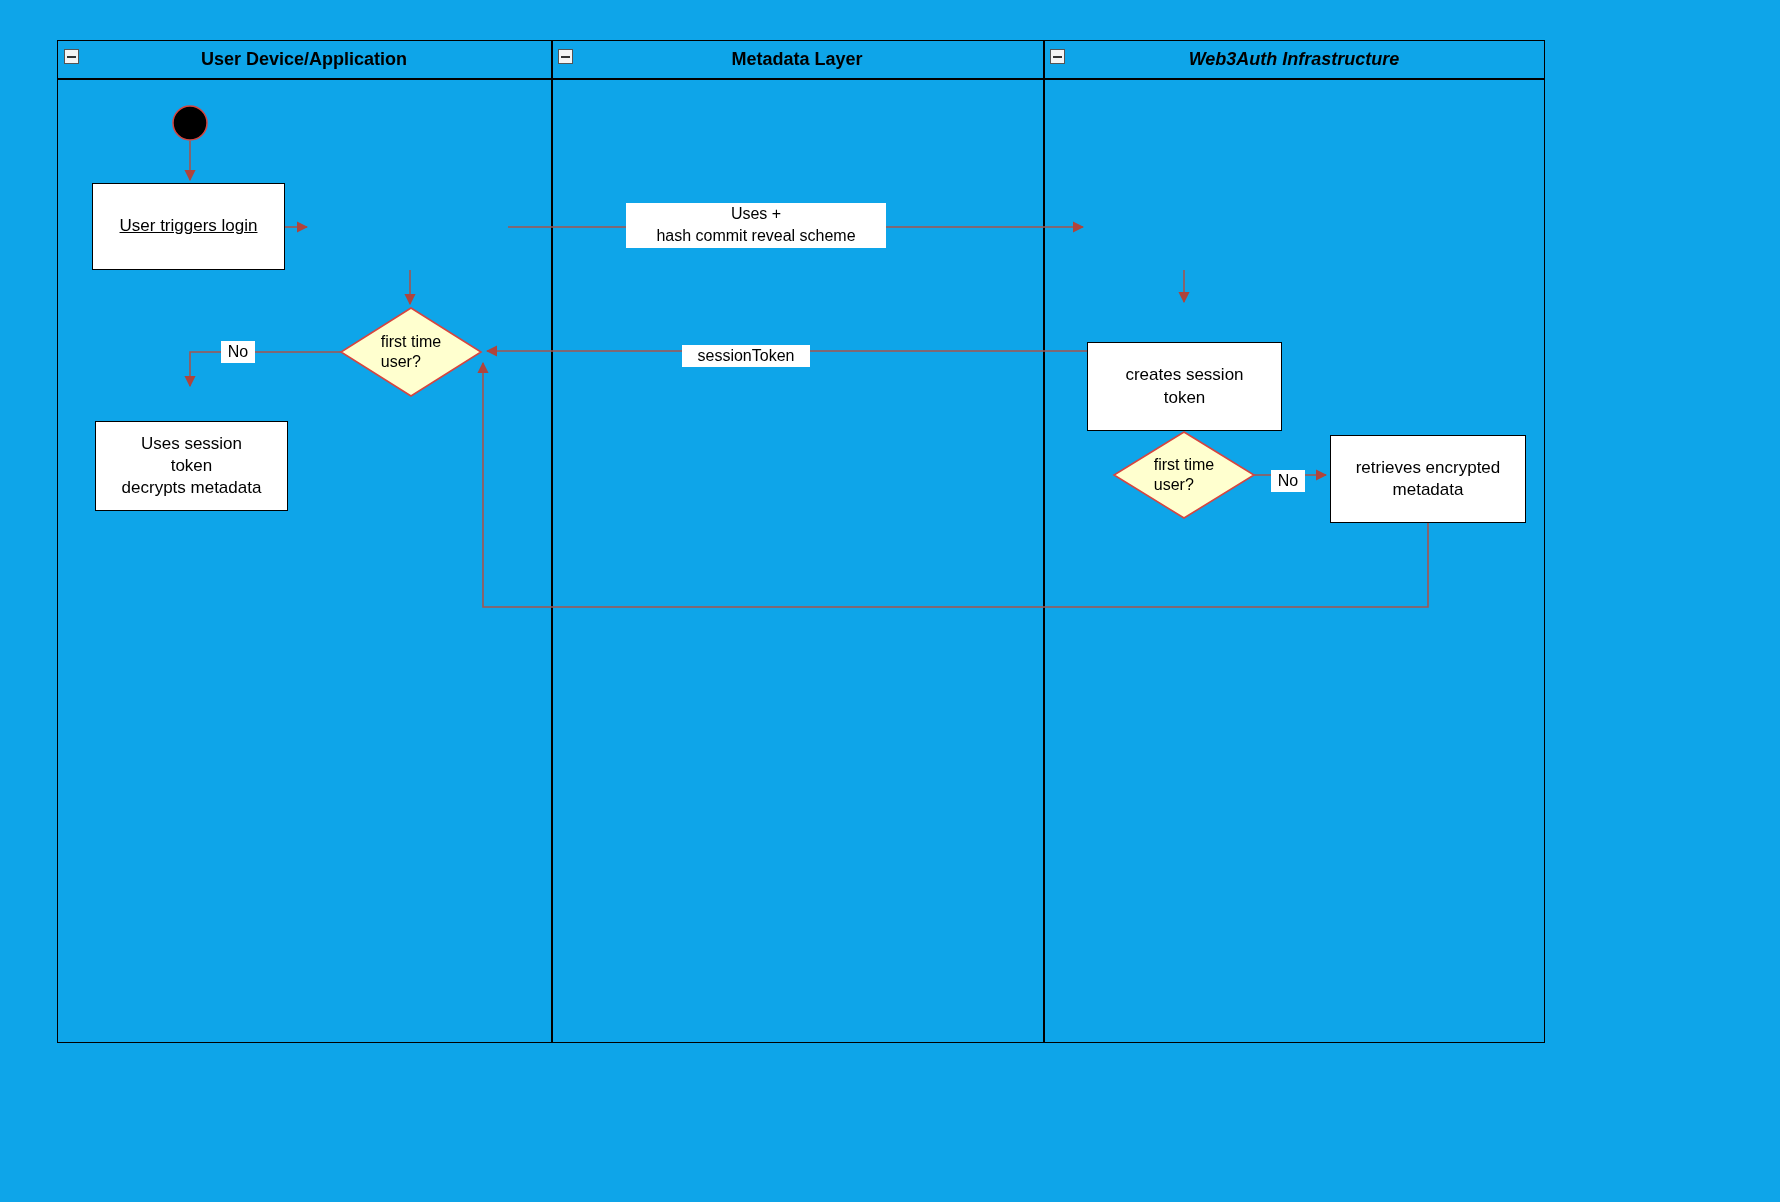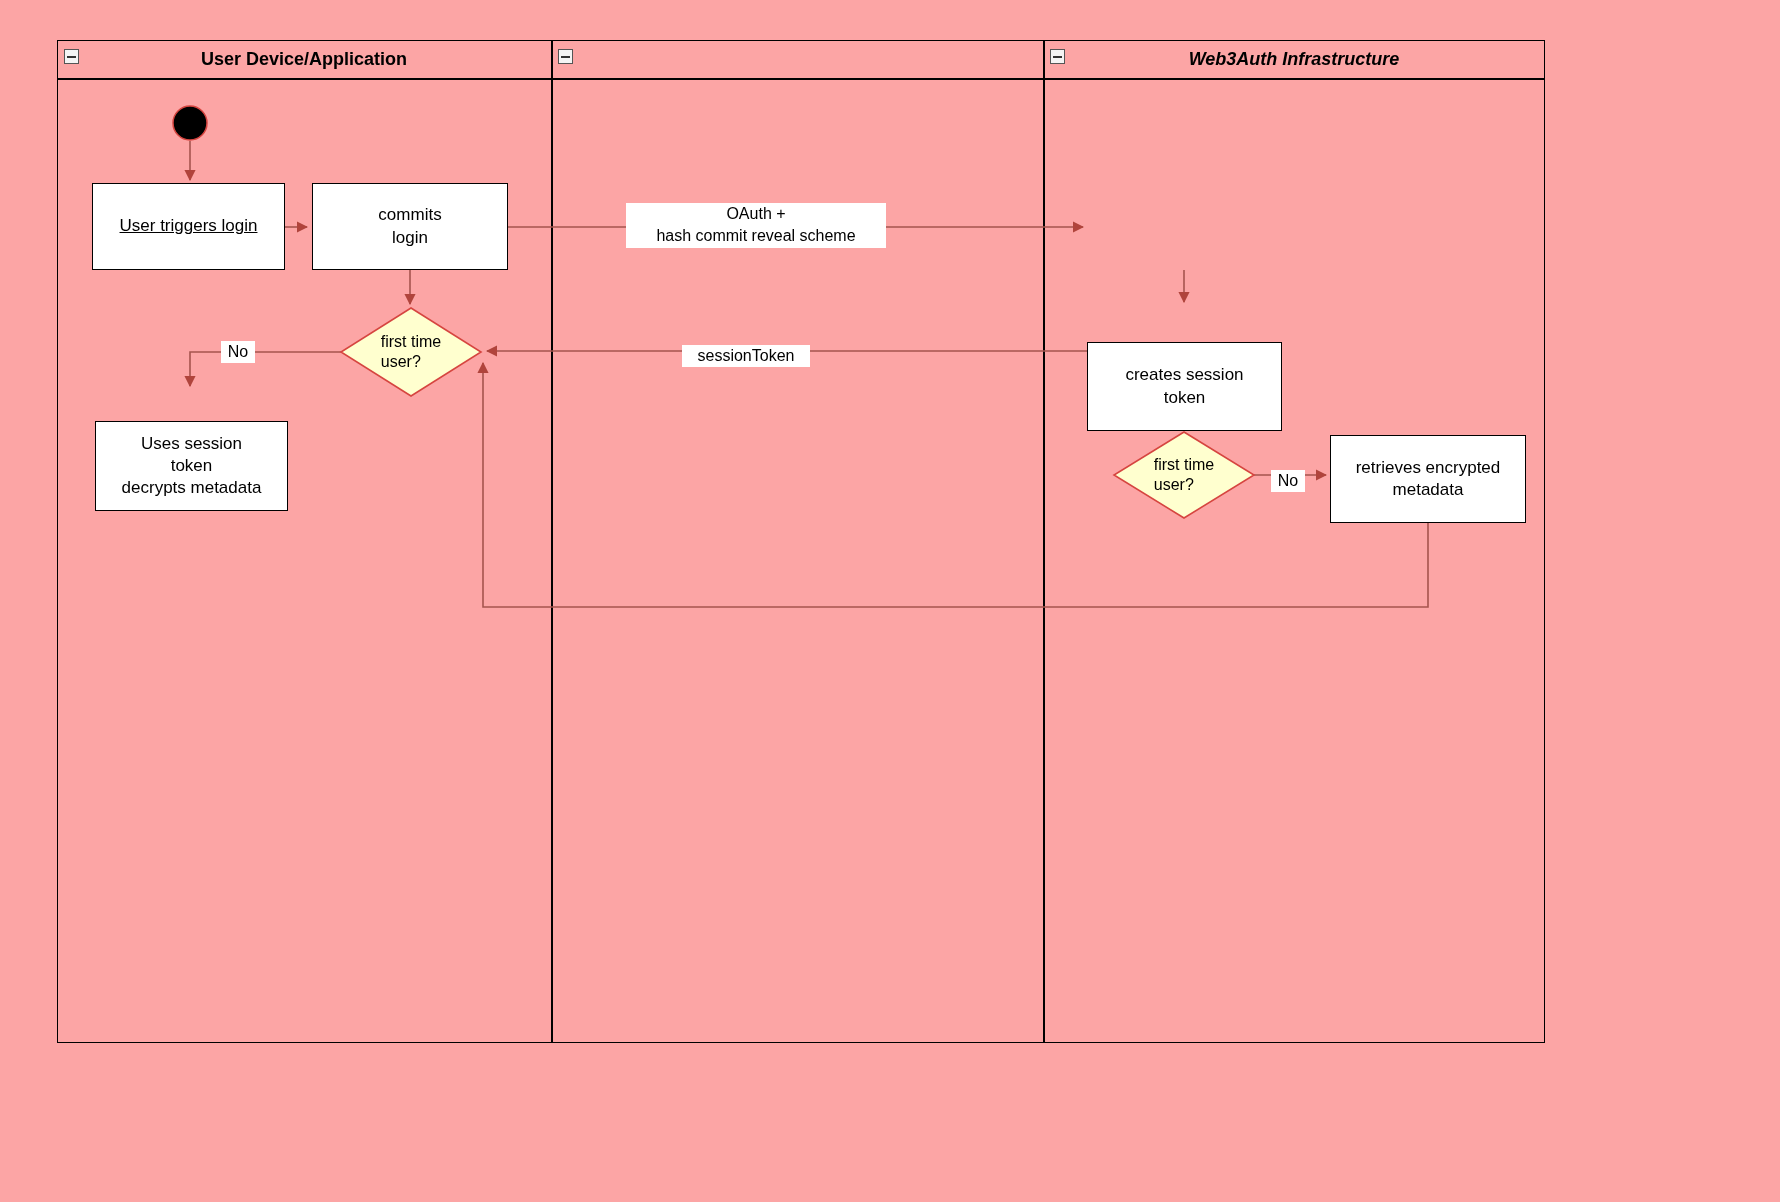--- a/index.html
+++ b/index.html
@@ -7,21 +7,21 @@
     --arrowhead: #b0443c;
     --diamond-fill: #ffffcf;
     --diamond-stroke: #d64540;
     --node-fill: #ffffff;
     --node-stroke: #000000;
     --lane-stroke: #000000;
     --start-fill: #000000;
   }
   * { box-sizing: border-box; margin: 0; padding: 0; }
   body { font-family: "Liberation Sans", sans-serif; background: #ffffff; }
-  .canvas { position: relative; width: 1780px; height: 1202px; background: #fca5a5; overflow: hidden; }
+  .canvas { position: relative; width: 1780px; height: 1202px; background: #0ea5e9; overflow: hidden; }
 
   .frame { position: absolute; left: 57px; top: 40px; width: 1488px; height: 1003px; border: 1.5px solid var(--lane-stroke); z-index: 1; }
   .lane-divider { position: absolute; top: 40px; height: 1003px; width: 1.5px; background: var(--lane-stroke); z-index: 1; }
   .header-line { position: absolute; left: 57px; top: 78px; width: 1488px; height: 1.5px; background: var(--lane-stroke); z-index: 1; }
 
   .lane-title { position: absolute; top: 40px; height: 38px; display: flex; align-items: center; justify-content: center; font-weight: bold; font-size: 18px; color: #000; z-index: 3; }
   .collapse { position: absolute; top: 49px; width: 15px; height: 15px; border: 1px solid #555; background: #f4f4f4; display: flex; align-items: center; justify-content: center; z-index: 4; cursor: pointer; }
   .collapse .bar { width: 9px; height: 2px; background: #333; }
 
   svg.wires { position: absolute; left: 0; top: 0; z-index: 2; }
@@ -45,20 +45,21 @@
   <div class="header-line"></div>
 
   <div class="collapse" style="left:64px;">
       <div class="bar"></div>
     </div>
   <div class="lane-title" style="left:57px; width:494px;">User Device/Application</div>
 
   <div class="collapse" style="left:558px;">
       <div class="bar"></div>
     </div>
+  <div class="lane-title" style="left:551px; width:492px;">Metadata Layer</div>
 
   <div class="collapse" style="left:1050px;">
       <div class="bar"></div>
     </div>
   <div class="lane-title" style="left:1043px; width:502px;font-style:italic;">Web3Auth Infrastructure</div>
 
   <svg class="wires" width="1780" height="1202">
     <defs>
       <marker id="arrow" viewBox="0 0 10 10" refX="9" refY="5" markerWidth="7" markerHeight="7" orient="auto-start-reverse">
         <path d="M0,0 L10,5 L0,10 z" class="arrowhead"></path>
@@ -76,34 +77,32 @@
     <path class="edge" d="M341,352 L190,352 L190,386" marker-end="url(#arrow)"></path>
     <path class="edge" d="M1184,399 L1184,428" marker-start="url(#arrow)" marker-end="url(#arrow)"></path>
     <path class="edge" d="M1254,475 L1326,475" marker-end="url(#arrow)"></path>
     <path class="edge" d="M1428,523 L1428,607 L483,607 L483,363" marker-end="url(#arrow)"></path>
 
     <polygon class="diamond" points="411,308 481,352 411,396 341,352"></polygon>
     <polygon class="diamond" points="1184,432 1254,475 1184,518 1114,475"></polygon>
   </svg>
 
   <div class="node" style="left:92px; top:183px; width:193px; height:87px;text-decoration:underline;">User triggers login</div>
-  <div class="node" style="left:312px; top:183px; width:196px; height:87px;">commits
-login</div>
   <div class="node" style="left:1087px; top:306px; width:195px; height:89px;margin-top:36px;">creates session
 token</div>
   <div class="node" style="left:95px; top:390px; width:193px; height:90px;margin-top:31px;">Uses session
 token
 decrypts metadata</div>
   <div class="node" style="left:1330px; top:435px; width:196px; height:88px;">retrieves encrypted
 metadata</div>
 
   <div class="diamond-label" style="left:341px; top:326px; width:140px; height:52px;">first time
 user?</div>
   <div class="diamond-label" style="left:1114px; top:449px; width:140px; height:52px;">first time
 user?</div>
 
-  <div class="edge-label" style="left:626px; top:203px; width:260px;">OAuth +
+  <div class="edge-label" style="left:626px; top:203px; width:260px;">Uses +
 hash commit reveal scheme</div>
   <div class="edge-label" style="left:682px; top:345px; width:128px;">sessionToken</div>
   <div class="edge-label" style="left:221px; top:341px; width:34px;">No</div>
   <div class="edge-label" style="left:1271px; top:470px; width:34px;">No</div>
 
 </div>
 
 </body></html>

